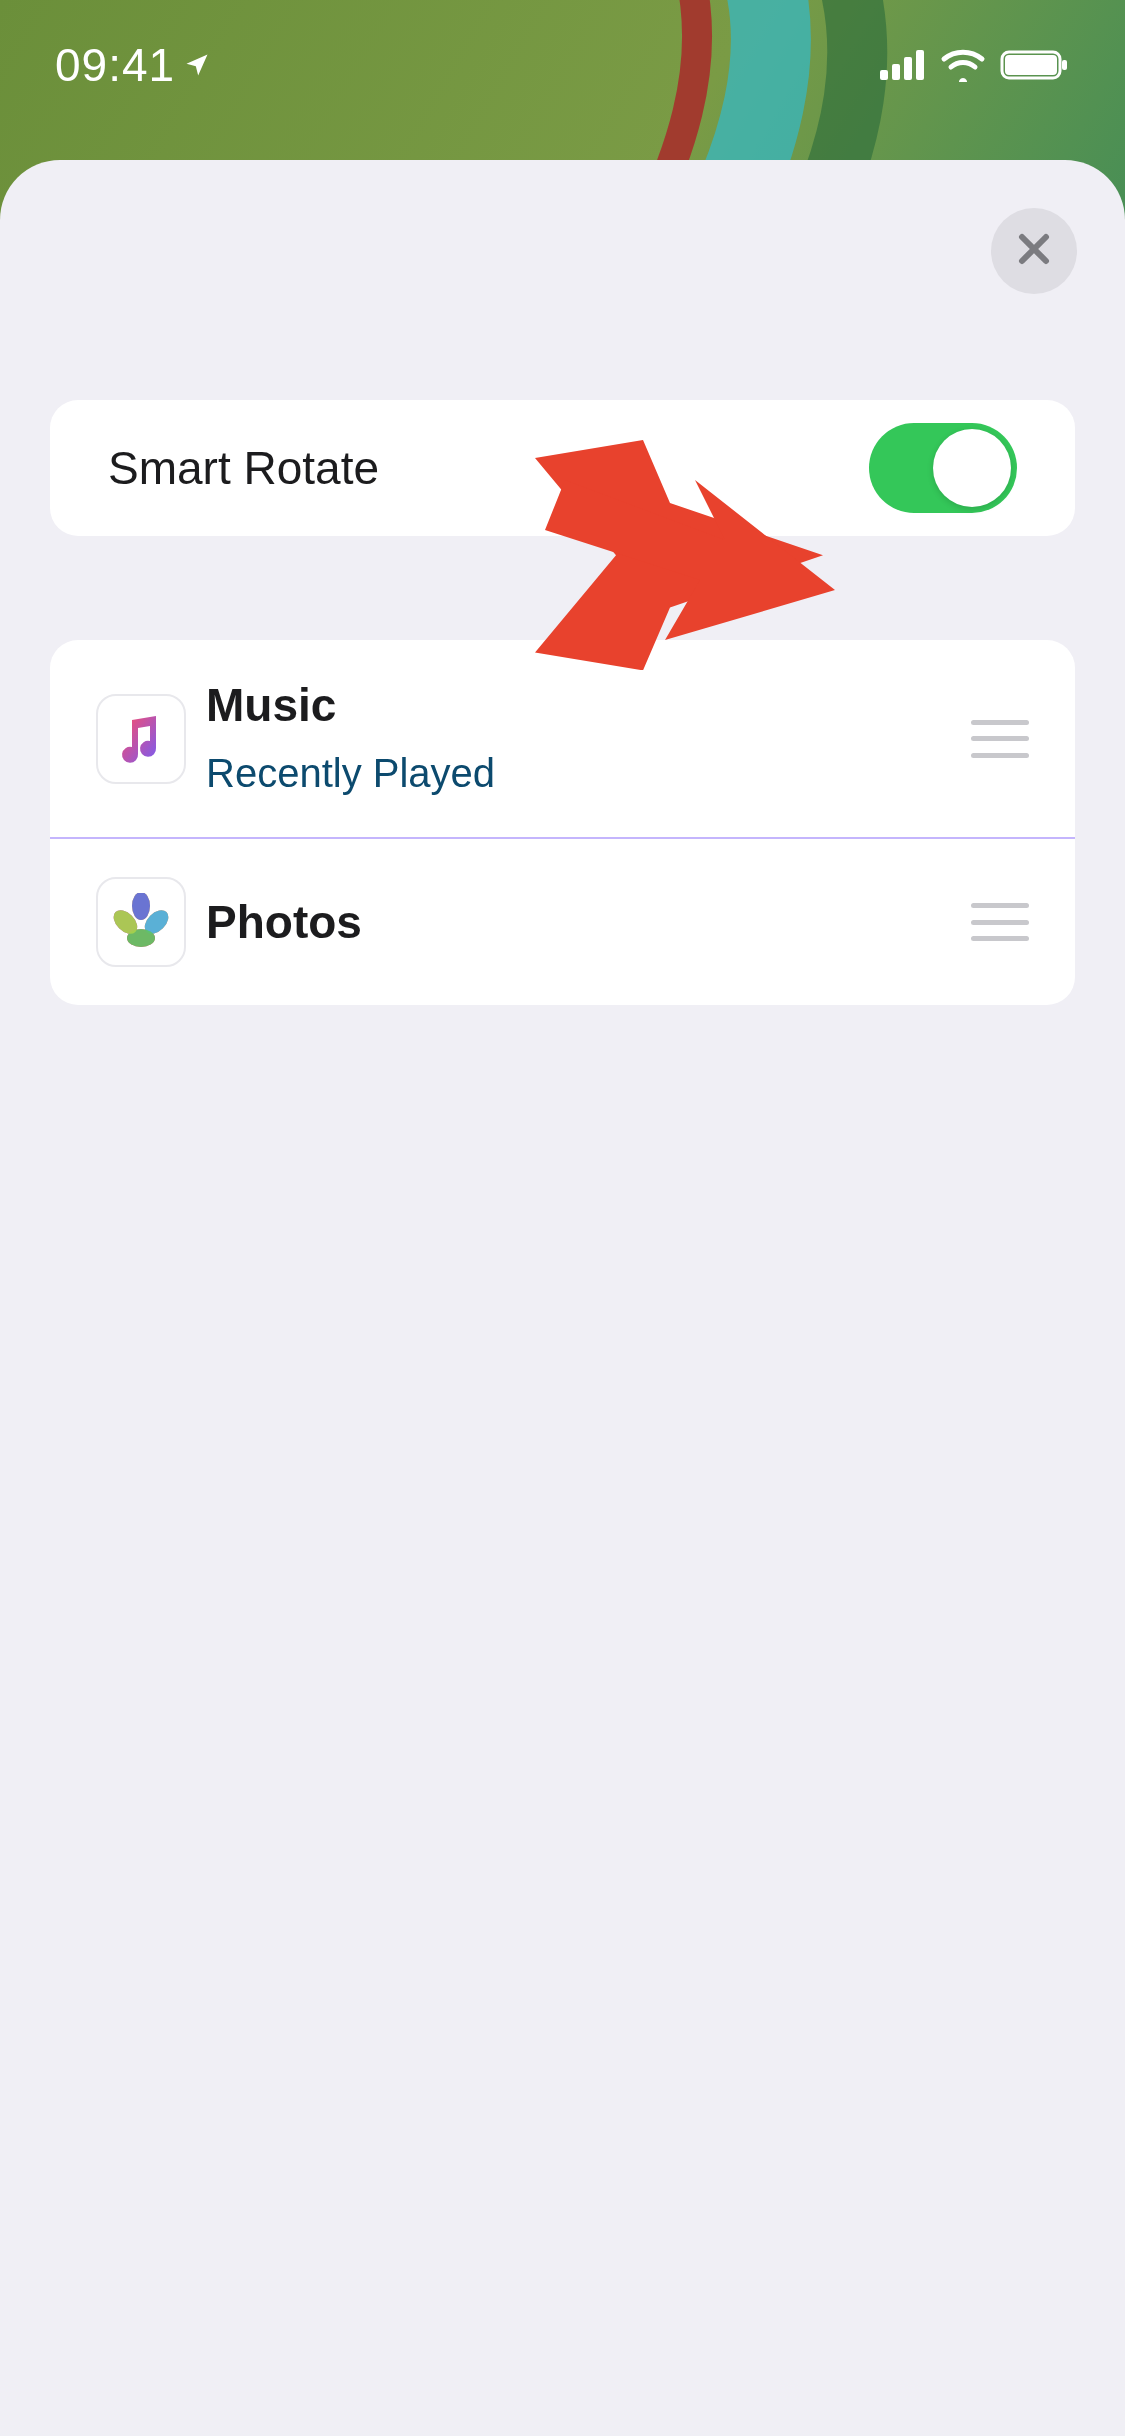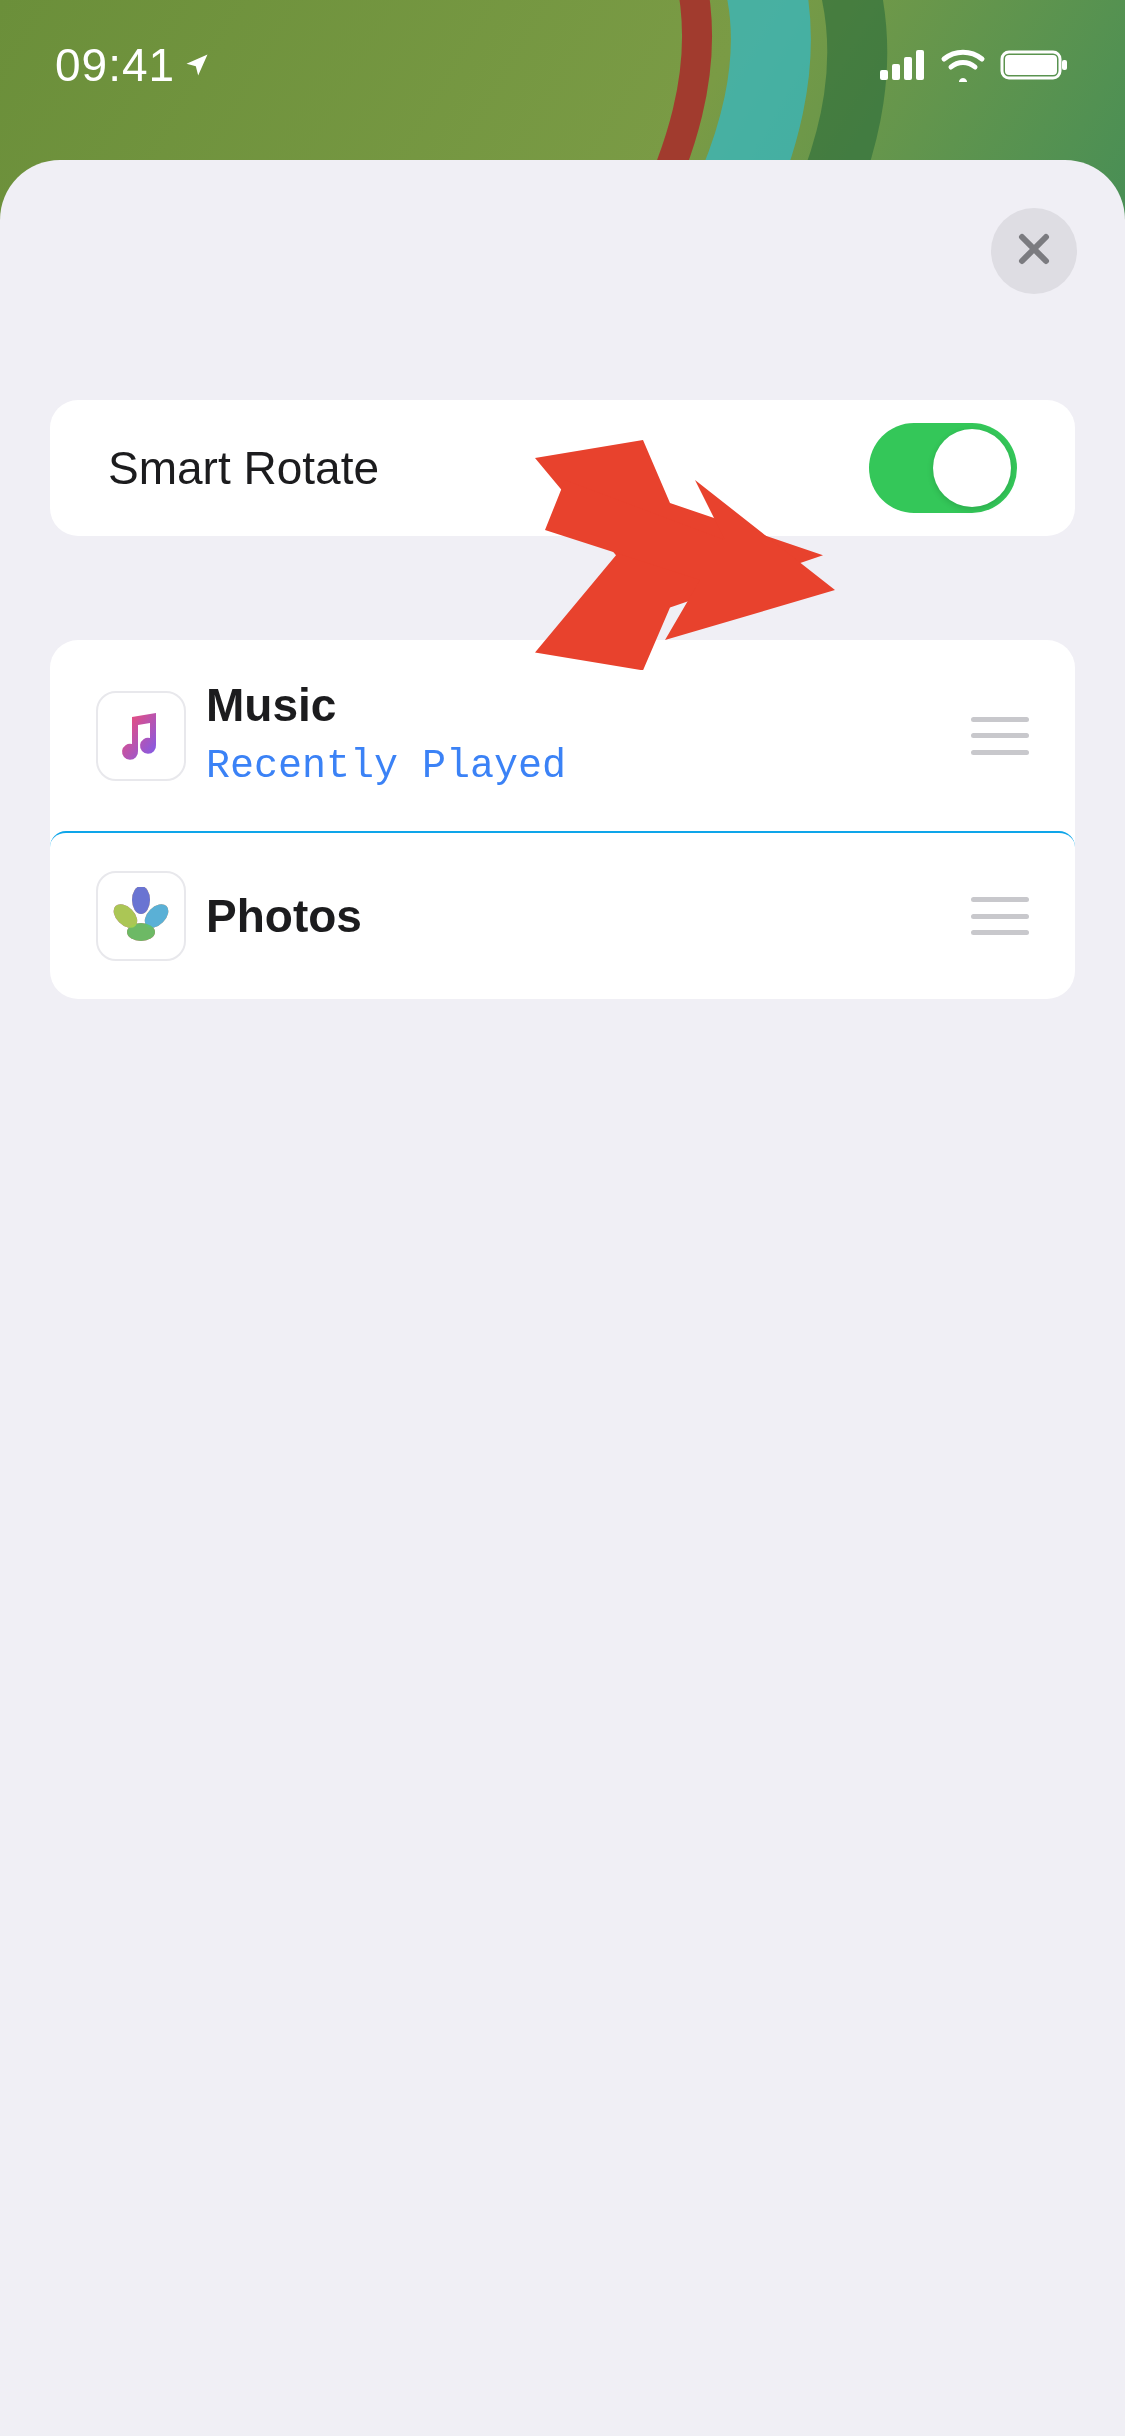--- a/index.html
+++ b/index.html
@@ -106,35 +106,34 @@
     overflow: hidden;
   }
   .widget-row {
     display: flex;
     align-items: center;
     padding: 38px 46px;
     gap: 20px;
     cursor: grab;
   }
   .widget-row + .widget-row {
-    border-top: 2px solid #0ea5e9;
-    border-radius: 16px;
+    border-top: 2px solid #c4b5fd;
   }
   .app-tile {
     width: 90px; height: 90px;
     border-radius: 20px;
     border: 2px solid #e8e8ec;
     background: #fff;
     display: flex; align-items: center; justify-content: center;
     flex-shrink: 0;
   }
   .app-tile svg { width: 58px; height: 58px; }
   .widget-text { flex: 1 1 auto; }
   .widget-title { font-size: 46px; font-weight: 600; color: #1c1c1e; line-height: 1.2; }
-  .widget-sub { font-size: 40px; color: #3b82f6; line-height: 1.3; margin-top: 8px; font-family: Liberation Mono, monospace; }
+  .widget-sub { font-size: 40px; color: #0c4a6e; line-height: 1.3; margin-top: 14px; }
   .drag-handle {
     width: 58px; height: 38px;
     display: flex; flex-direction: column; justify-content: space-between;
     cursor: grab;
   }
   .drag-handle span {
     display: block; height: 5px; border-radius: 3px; background: #c8c8cc;
   }
 </style>
 </head>

